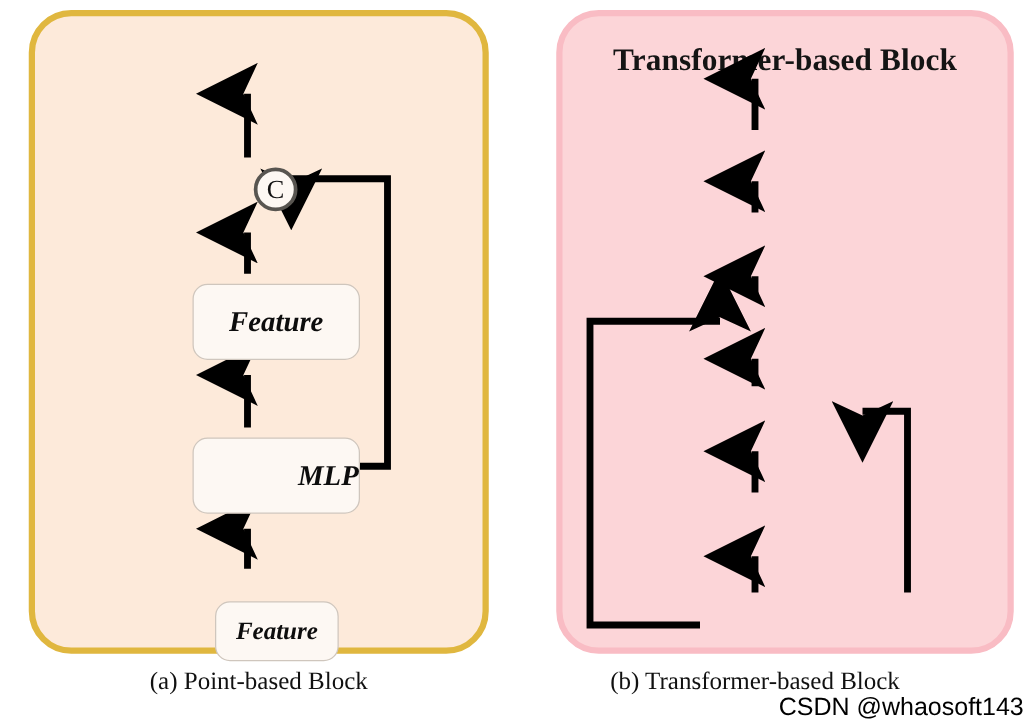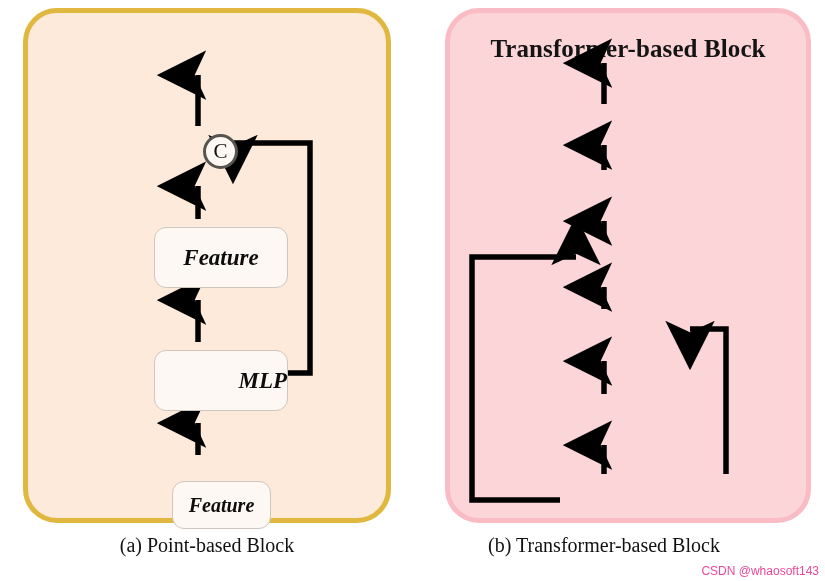--- a/index.html
+++ b/index.html
@@ -119,22 +119,22 @@
     font-size: 20px;
     color: #111;
   }
   #caption-a { left: 23px; top: 534px; width: 368px; }
   #caption-b { left: 421px; top: 534px; width: 366px; }
 
   #watermark {
     position: absolute;
     right: 6px;
     bottom: 3px;
-    font-size: 12px;
-    color: #ec4899;
+    font-size: 20px;
+    color: #000000;
     font-family: "Liberation Sans", sans-serif;
     white-space: nowrap;
   }
 </style>
 </head>
 <body>
 
 <div class="figure-root">
 
   <div class="panel" id="panel-point">

